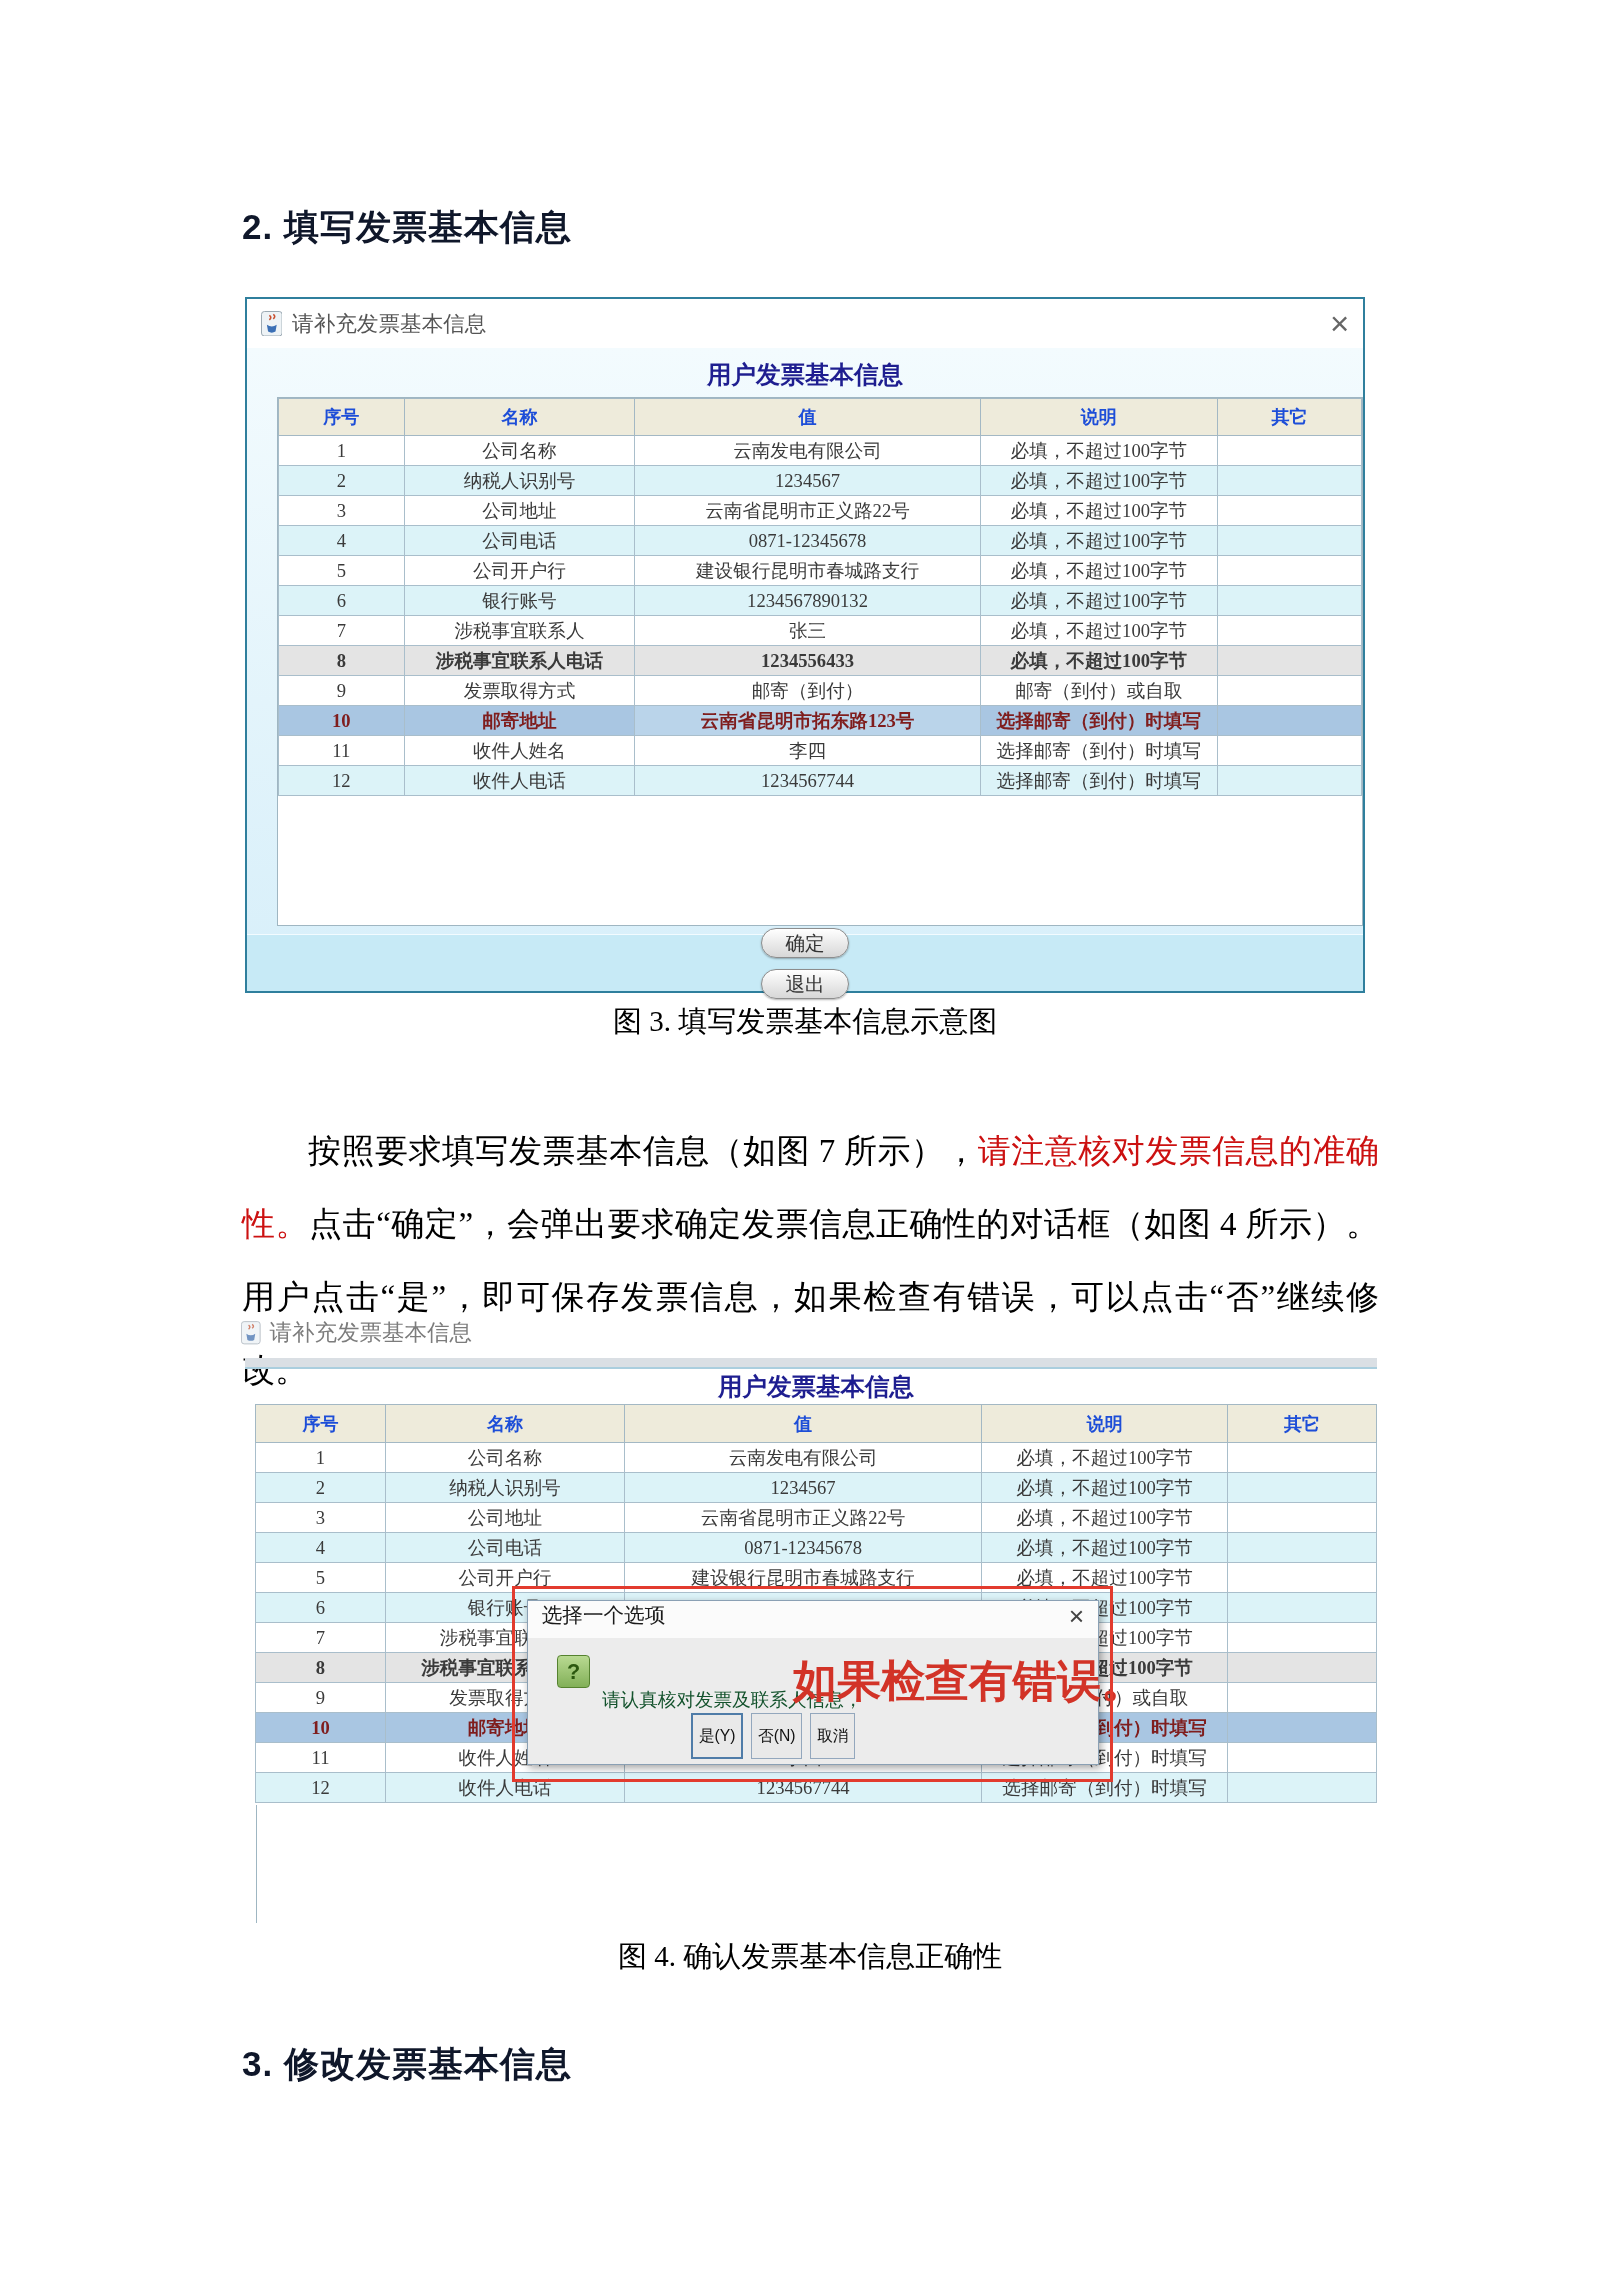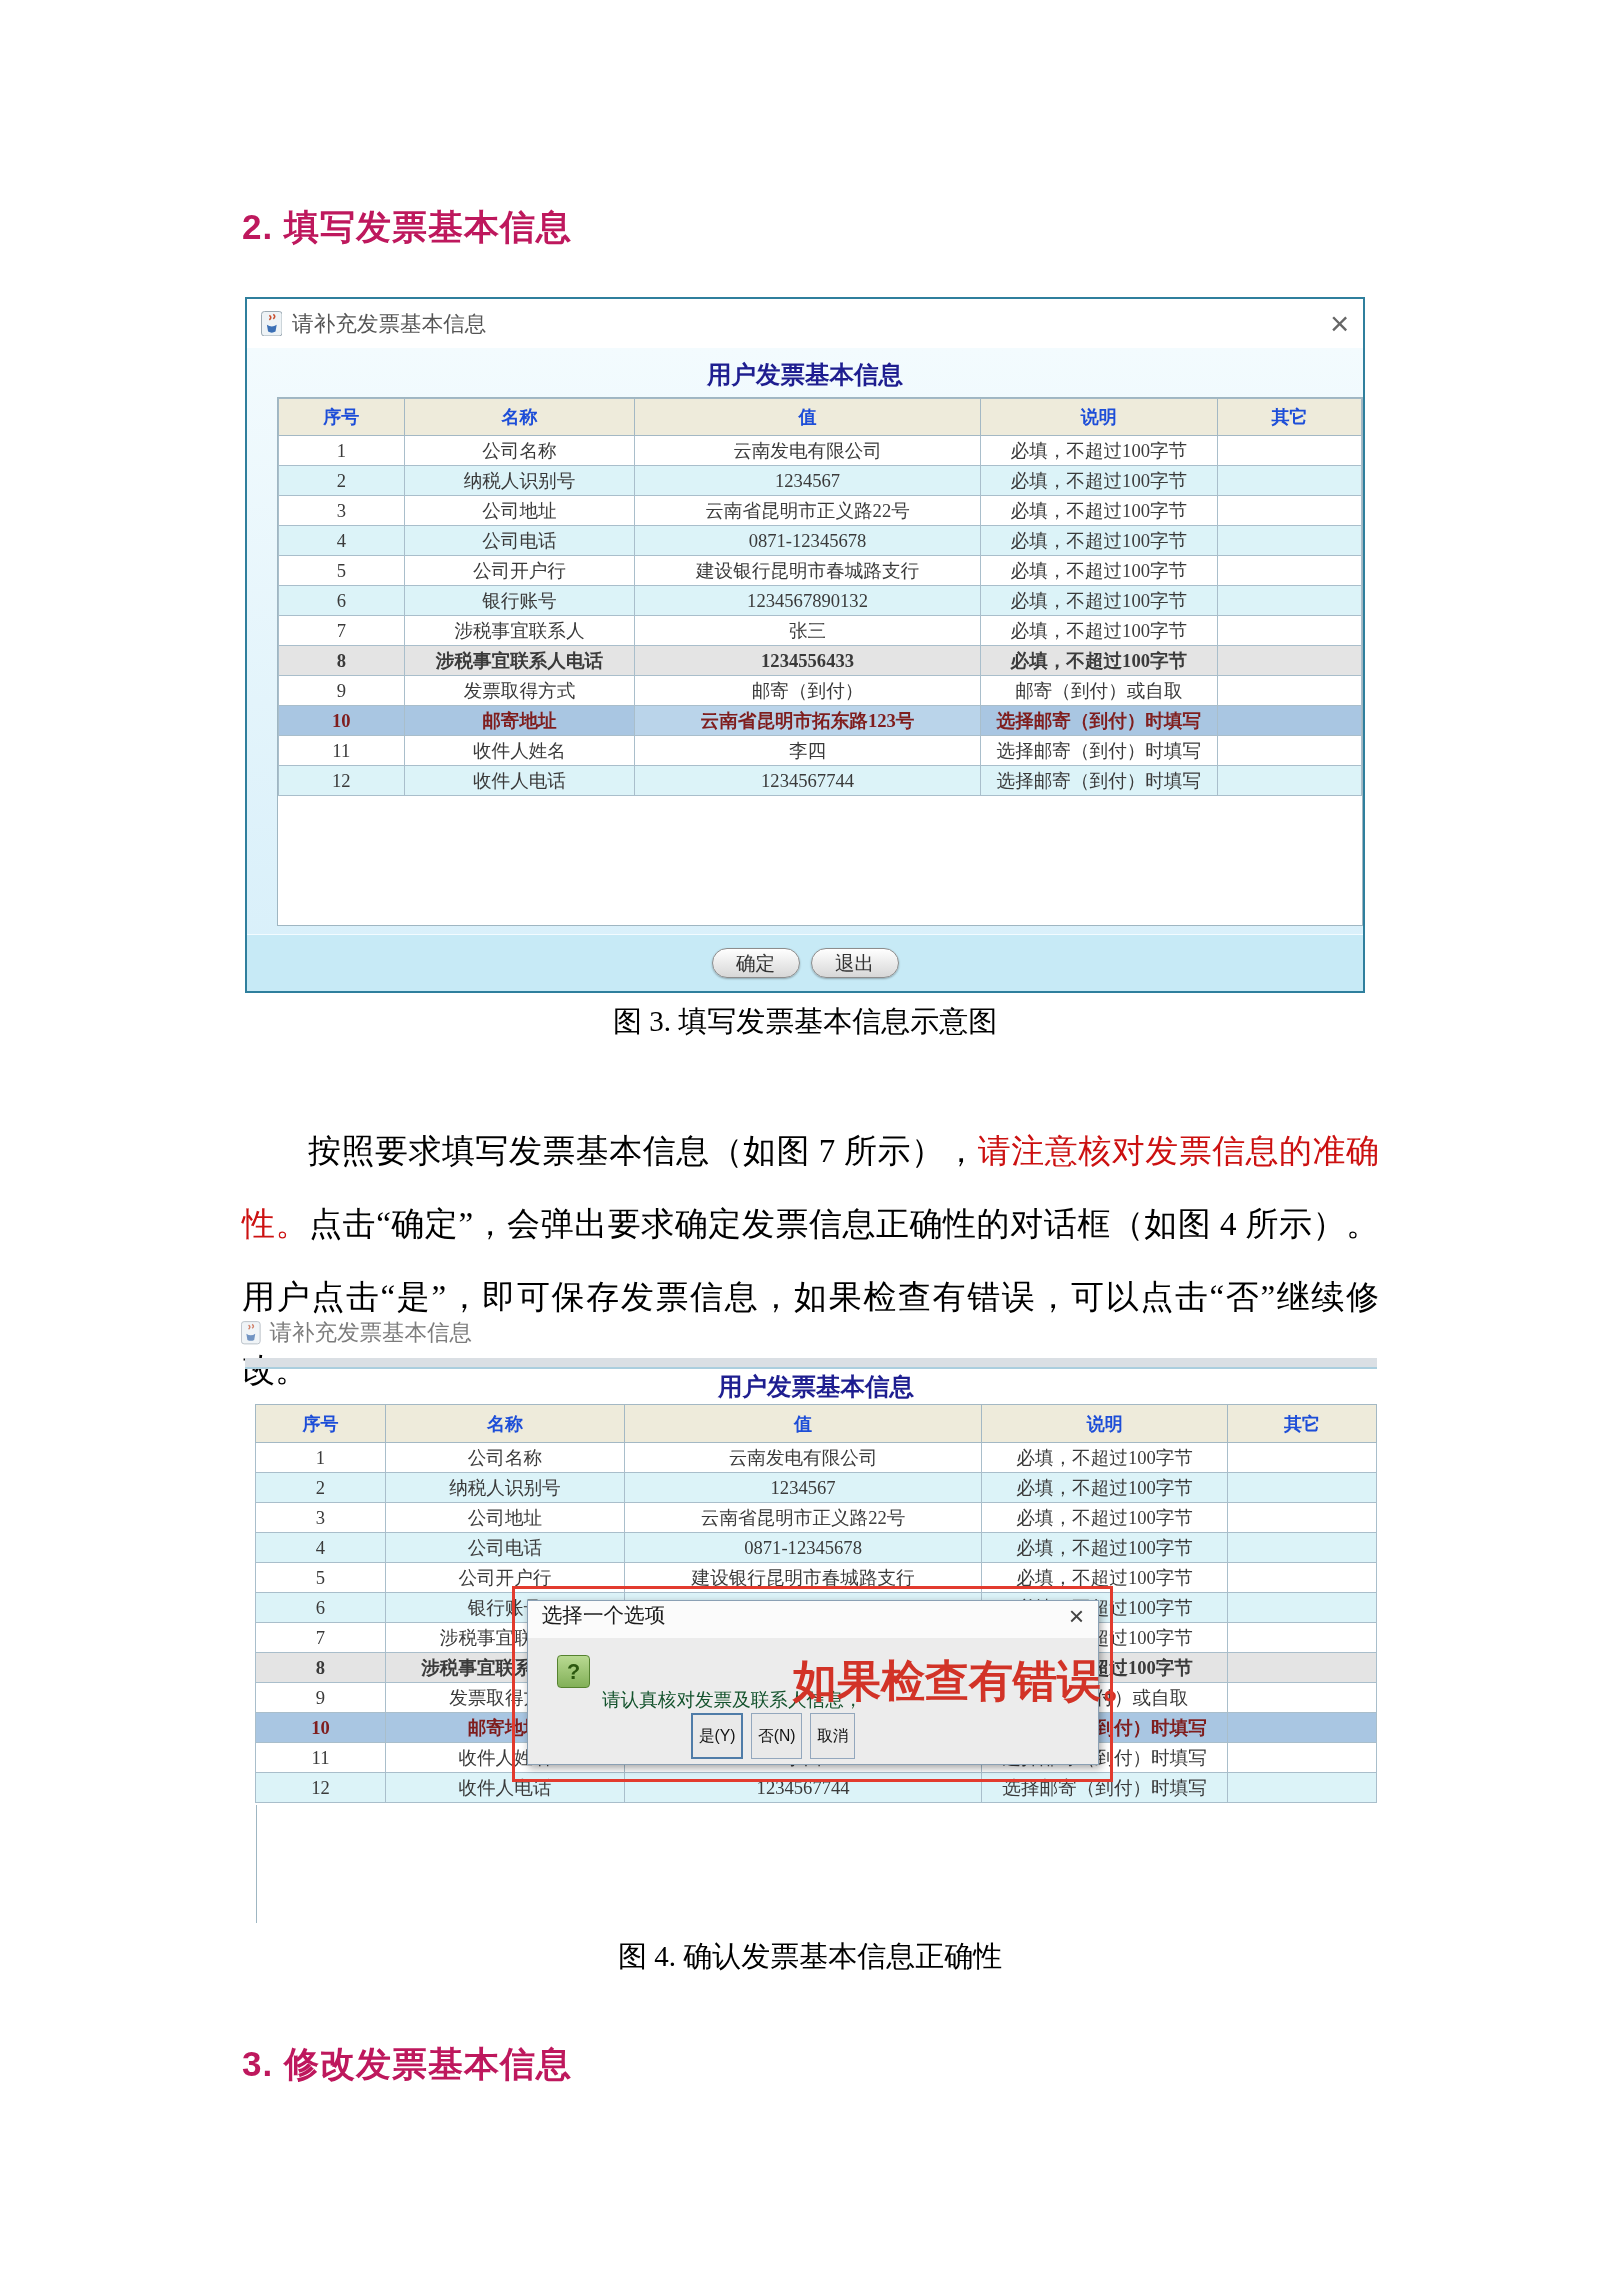--- a/index.html
+++ b/index.html
@@ -3,21 +3,21 @@
 <meta charset="utf-8">
 <style>
   html,body{margin:0;padding:0;}
   body{
     position:relative;width:1621px;height:2293px;background:#ffffff;
     font-family:"Liberation Sans",sans-serif;overflow:hidden;
   }
   .abs{position:absolute;}
 
   
-  .doc-heading{font-size:35px;font-weight:bold;color:#be185d;letter-spacing:1px;font-family:"Liberation Sans",sans-serif;}
+  .doc-heading{font-size:35px;font-weight:bold;color:#0f172a;letter-spacing:1px;font-family:"Liberation Sans",sans-serif;}
   .caption{font-size:29px;color:#000;text-align:center;font-family:"Liberation Serif",serif;}
   .paragraph{
     font-size:33px;line-height:73px;color:#000;text-align:justify;
     text-indent:2em;font-family:"Liberation Serif",serif;
   }
   .red-text{color:#cc1111;}
 
   
   .win{
     left:245px;top:297px;width:1120px;height:696px;background:#ffffff;
@@ -36,21 +36,21 @@
   .table-title{
     position:absolute;left:0;right:0;top:9.8px;text-align:center;
     font-size:24.5px;font-weight:bold;color:#1e1e90;font-family:"Liberation Serif",serif;
   }
   .table-panel{
     position:absolute;left:30px;top:49px;width:1086px;height:529px;
     background:#ffffff;border:1px solid #9fb6c2;box-sizing:border-box;overflow:hidden;
   }
   .btn-band{
     position:absolute;left:0;right:0;bottom:0;height:56px;background:#c7eaf6;
-    border-top:1px solid #f2fbff;display:flex;align-items:center;justify-content:center;gap:11px;
+    border-top:1px solid #f2fbff;display:flex;align-items:center;justify-content:center;gap:11px;flex-direction:column;
   }
   .pill-btn{
     min-width:88px;height:30px;border-radius:15.7px;border:1px solid #8d8d8d;
     background:linear-gradient(#ffffff,#d7d7d7);font-size:19.6px;color:#333;
     font-family:"Liberation Serif",serif;box-shadow:0 1px 2px rgba(0,0,0,.3);
   }
 
   
   table.inv{border-collapse:collapse;width:100%;table-layout:fixed;font-family:"Liberation Serif",serif;}
   table.inv th{

